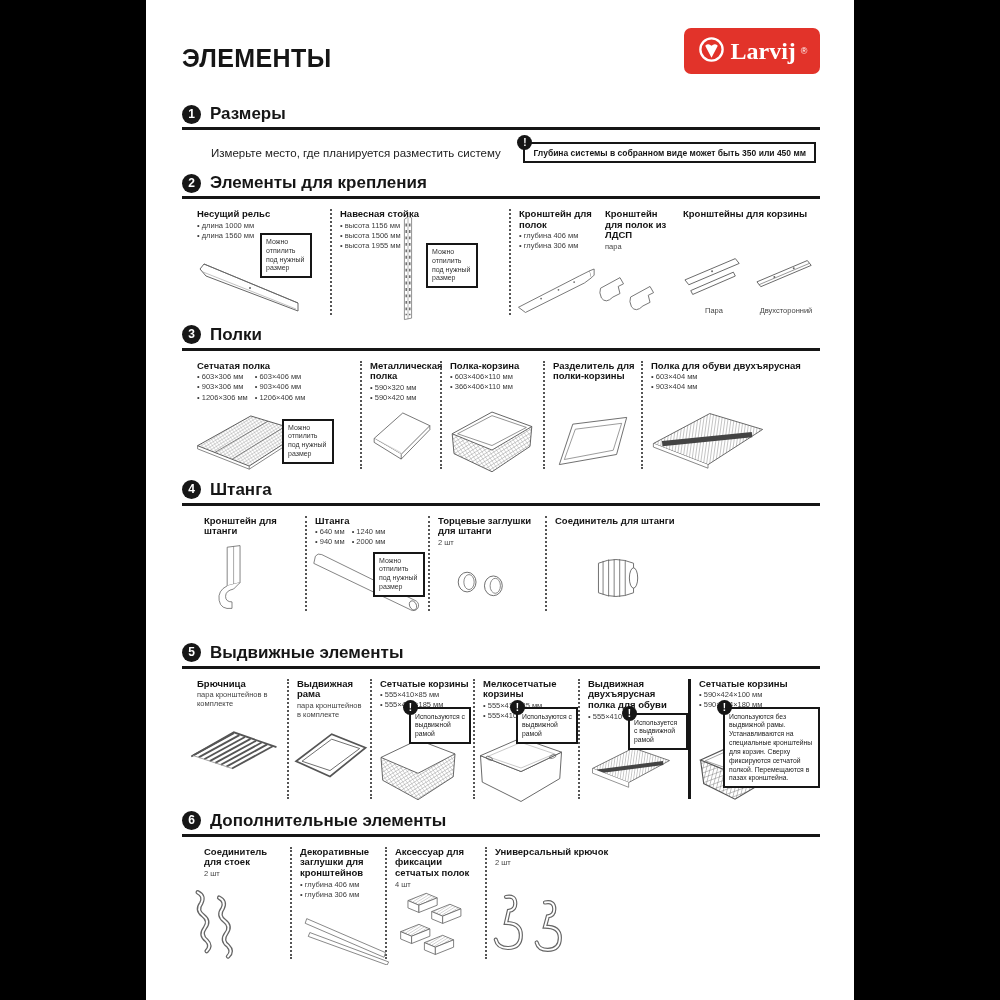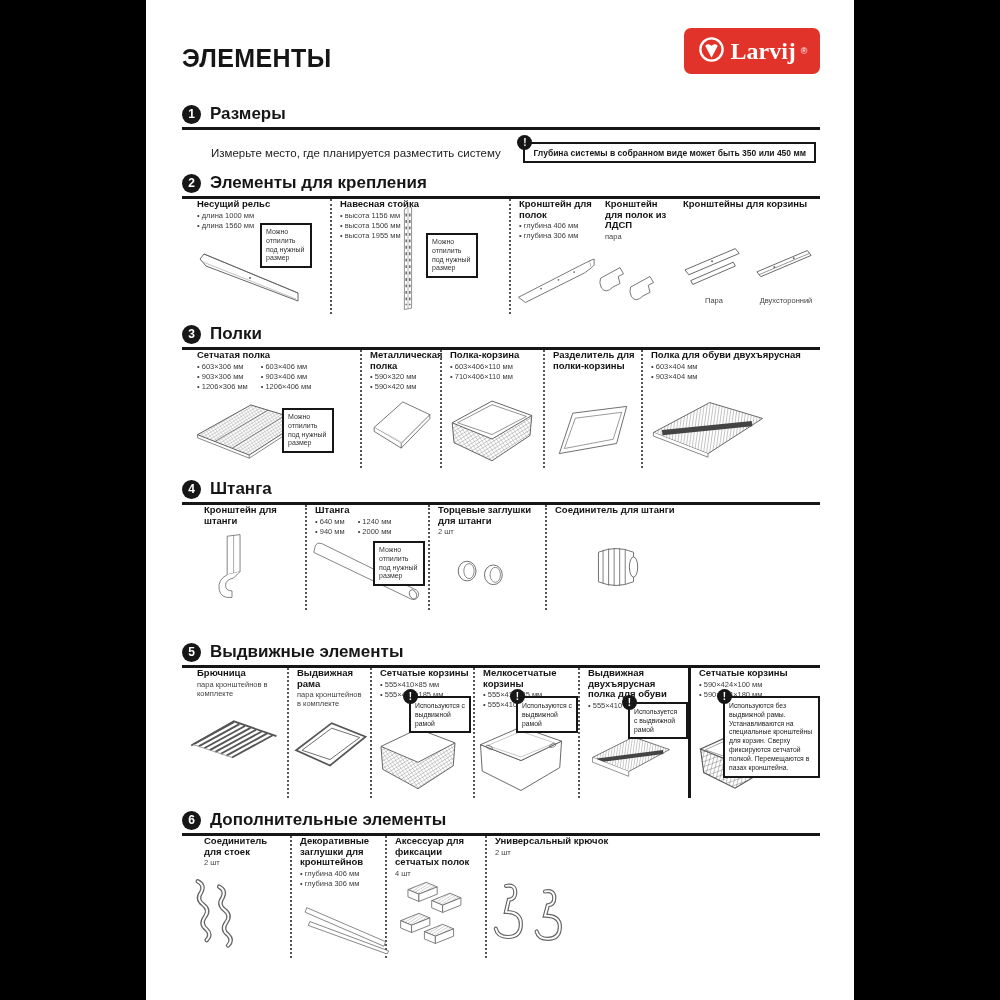--- a/index.html
+++ b/index.html
@@ -16,33 +16,33 @@
   .badge{width:19px;height:19px;border-radius:50%;background:#161616;color:#fff;font-size:12px;font-weight:bold;text-align:center;line-height:19px;flex:0 0 19px}
   .sec-title{font-size:17px;font-weight:bold;color:#161616}
   .rule{height:3px;background:#161616;margin-top:3px}
   .mt20{margin-top:20px}.mt10{margin-top:10px}.mt11{margin-top:11px}.mt32{margin-top:32px}.mt12{margin-top:12px}
   
   .s1row{display:flex;align-items:flex-start;margin-top:12px}
   .s1text{font-size:11.5px;color:#222;margin-left:29px;margin-top:5px}
   .note1{position:relative;border:2px solid #161616;background:#fff;padding:4px 8px 3px;font-size:8.5px;font-weight:bold;color:#161616;margin-left:auto;margin-right:4px;white-space:nowrap}
   .bang{position:absolute;top:-9px;left:-8px;width:15px;height:15px;border-radius:50%;background:#161616;color:#fff;font-size:10px;font-weight:bold;text-align:center;line-height:15px}
   
-  .row{display:flex;}
+  .row{display:flex;padding-top:10px}
   .r115{min-height:115px}.r118{min-height:118px}.r105{min-height:105px}.r130{min-height:130px}.r122{min-height:122px}
   .col{position:relative;padding:0 4px 0 8px}
   .col.first{padding-left:15px}
   .col.fw22{padding-left:22px}
   .dot{border-left:2px dotted #555}
   .solidsep{border-left:3px solid #161616}
   .nm{font-weight:bold;font-size:9.5px;line-height:1.12;color:#131313}
   .sub{font-size:7.5px;color:#444;line-height:1.2;margin-top:1px}
   .specs{margin-top:1px}
   .spec{font-size:7.5px;color:#3c3c3c;line-height:1.35;white-space:nowrap}
   .spec::before{content:"• "}
-  .g2{display:grid;grid-auto-flow:column;column-gap:13px;width:max-content}
+  .g2{display:grid;grid-auto-flow:column;column-gap:7px;width:max-content}
   .r3{grid-template-rows:repeat(3,auto)}
   .r2{grid-template-rows:repeat(2,auto)}
   .cut{position:absolute;border:2px solid #161616;background:#fff;padding:3px 4px;font-size:7px;line-height:1.25;color:#333;width:52px;z-index:3}
   .warn{position:absolute;border:2px solid #161616;background:#fff;padding:4px 4px 3px;font-size:6.8px;line-height:1.3;color:#222;z-index:3}
   .fig{position:absolute;z-index:1}
   .cap{font-size:7.5px;color:#444;text-align:center;margin-top:2px}
   .figrow{display:flex;gap:10px;margin-top:34px}
 </style>
 </head>
 <body>
@@ -220,21 +220,21 @@
           <polygon points="4,42 40,10 74,26 38,62" fill="#fff" stroke="#555"></polygon>
           <polyline points="4,42 4,47 38,68 38,62" fill="#fff" stroke="#555"></polyline>
           <polyline points="74,26 74,31 38,68" fill="none" stroke="#555"></polyline>
           <line x1="8" y1="44" x2="38" y2="60" stroke="#aaa" stroke-width=".6"></line>
         </svg>
       </div>
       <div class="col dot" style="width:103px">
         <div class="nm">Полка-корзина</div>
         <div class="specs">
           <div class="spec">603×406×110 мм</div>
-          <div class="spec">710×406×110 мм</div>
+          <div class="spec">366×406×110 мм</div>
         </div>
         <svg class="fig" style="left:6px;top:42px" width="88" height="76" viewBox="0 0 96 84">
           <polygon points="4,34 6,56 48,76 90,48 92,26 48,52" fill="url(#hA)"></polygon>
           <polygon points="4,34 6,56 48,76 90,48 92,26 48,52" fill="url(#hB)"></polygon>
           <polygon points="4,34 48,10 92,26 48,52" fill="none" stroke="#555"></polygon>
           <path d="M4 34 L6 56 L48 76 L90 48 L92 26" fill="none" stroke="#555"></path>
           <polygon points="10,34 48,14 86,27 48,47" fill="none" stroke="#555" stroke-width=".7"></polygon>
         </svg>
       </div>
       <div class="col dot" style="width:98px">

